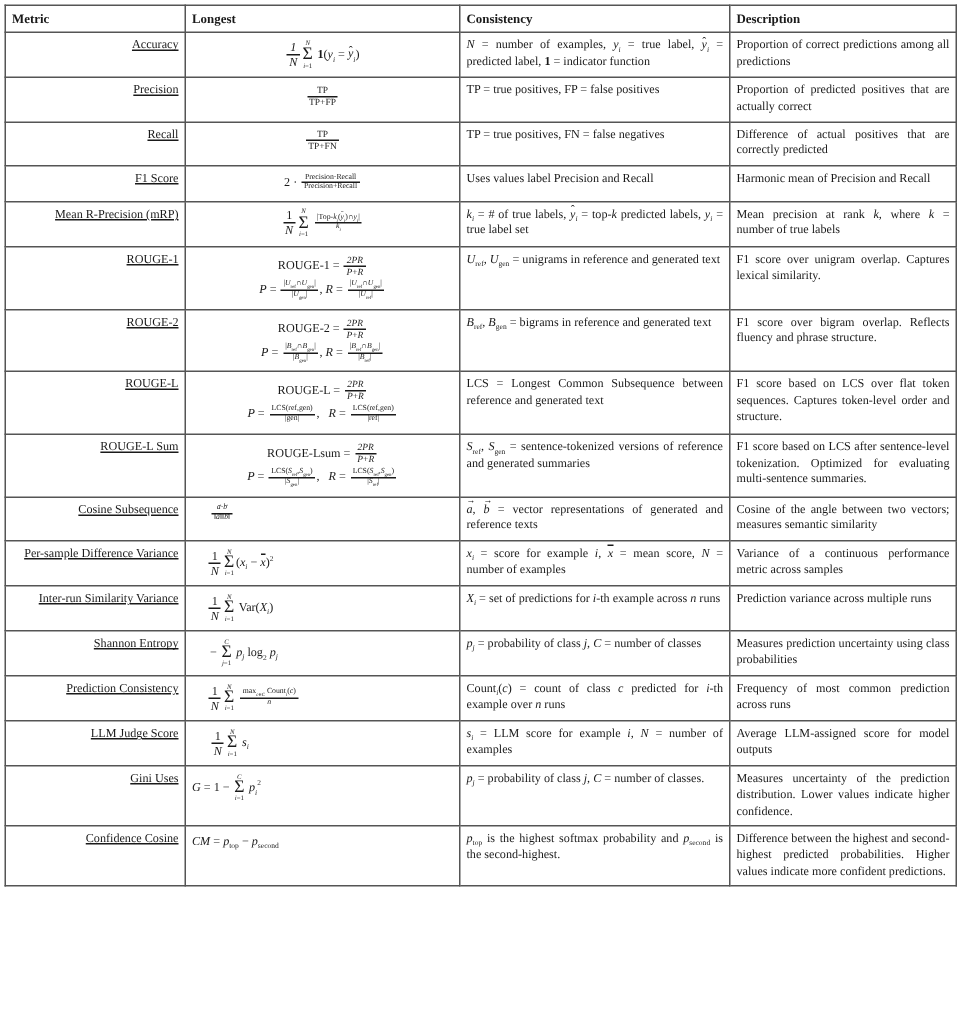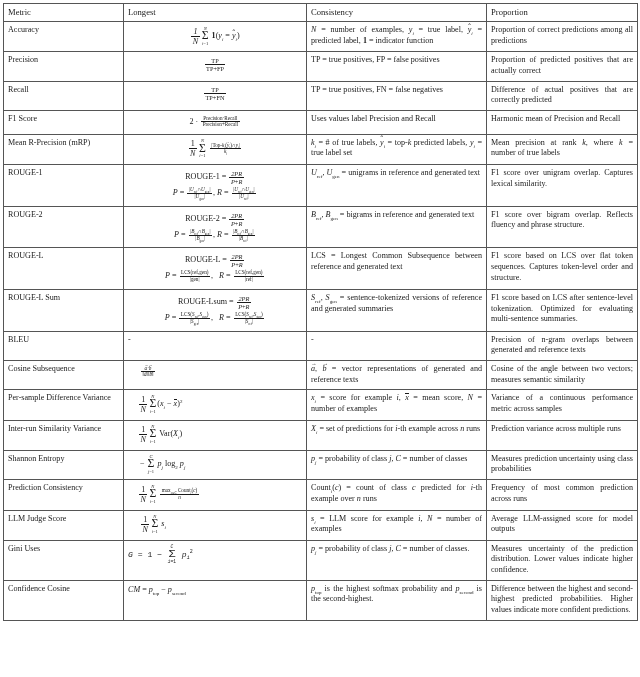--- a/index.html
+++ b/index.html
@@ -22,35 +22,35 @@
   }
   #metrics-table th,
   #metrics-table td {
     border: 0.8px solid #555;
     padding: 3px 4px 4px 4px;
     vertical-align: top;
     font-size: 8.1px;
     line-height: 1.32;
   }
   #metrics-table thead th {
-    font-weight: normal;
+    font-weight: bold;
     font-size: 8.6px;
     padding-top: 3px;
     padding-bottom: 3px;
     text-align: left;
     vertical-align: middle;
   }
   .col-metric   { width: 120px; }
   .col-formula  { width: 183px; }
   .col-expl     { width: 180px; }
   .col-desc     { width: 151px; }
 
   td.c-expl, td.c-desc { text-align: justify; text-justify: inter-word; hyphens: auto; }
   td.c-formula { text-align: center; }
-  td.c-metric  { text-align: left; }
+  td.c-metric  { text-align: right; text-decoration: underline; }
 
   
   .mathwrap { display: inline-block; text-align: center; }
   .mathline { white-space: nowrap; display: block; margin: 1.5px 0; }
   .mathline.stack { margin: 2px 0; }
   i, .it { font-style: italic; }
   .frac {
     display: inline-block;
     vertical-align: middle;
     text-align: center;
@@ -109,21 +109,21 @@
     <col class="col-metric">
       <col class="col-formula">
       <col class="col-expl">
       <col class="col-desc">
   </colgroup>
   <thead>
     <tr>
       <th>Metric</th>
       <th>Longest</th>
       <th>Consistency</th>
-      <th>Proportion</th>
+      <th>Description</th>
     </tr>
   </thead>
   <tbody>
 
     <tr>
       <td class="c-metric">Accuracy</td>
       <td class="c-formula">
         <span class="mathwrap"><span class="mathline"><span class="frac"><span class="num"><i>1</i></span><span class="den"><i>N</i></span></span><span class="sigma"><span class="top"><i>N</i></span><span class="big">Σ</span><span class="bot"><i>i</i>=1</span></span> <span class="bold-one">1</span>(<i>y</i><sub><i>i</i></sub> = <span class="hatv"><i>y</i></span><sub><i>i</i></sub>)</span></span>
       </td>
       <td class="c-expl"><i>N</i> = number of examples, <i>y<sub>i</sub></i> = true label, <span class="hatv"><i>y</i></span><sub><i>i</i></sub> = predicted label, <span class="bold-one">1</span> = indicator function</td>
@@ -207,26 +207,20 @@
       <td class="c-formula">
         <span class="mathwrap">
           <span class="mathline stack"><span class="rm">ROUGE-Lsum</span> = <span class="frac sm"><span class="num"><i>2PR</i></span><span class="den"><i>P</i>+<i>R</i></span></span></span>
           <span class="mathline stack"><i>P</i> = <span class="frac xsm"><span class="num rm">LCS(<i>S</i><sub>ref</sub>,<i>S</i><sub>gen</sub>)</span><span class="den">|<i>S</i><sub>gen</sub>|</span></span>, &nbsp; <i>R</i> = <span class="frac xsm"><span class="num rm">LCS(<i>S</i><sub>ref</sub>,<i>S</i><sub>gen</sub>)</span><span class="den">|<i>S</i><sub>ref</sub>|</span></span></span>
         </span>
       </td>
       <td class="c-expl"><i>S</i><sub>ref</sub>, <i>S</i><sub>gen</sub> = sentence-tokenized versions of reference and generated summaries</td>
       <td class="c-desc">F1 score based on LCS after sentence-level tokenization. Optimized for evaluating multi-sentence summaries.</td>
     </tr>
 
-    <tr>
-      <td class="c-metric">BLEU</td>
-      <td class="c-formula" style="text-align:left;">-</td>
-      <td class="c-expl">-</td>
-      <td class="c-desc">Precision of n-gram overlaps between generated and reference texts</td>
-    </tr>
 
 
     <tr>
       <td class="c-metric">Cosine Subsequence</td>
       <td class="c-formula" style="text-align:left;padding-left:16px;">
         <span class="mathwrap"><span class="mathline"><span class="frac xsm"><span class="num"><span class="vec"><i>a</i></span>·<span class="vec"><i>b</i></span></span><span class="den">‖<span class="vec"><i>a</i></span>‖‖<span class="vec"><i>b</i></span>‖</span></span></span></span>
       </td>
       <td class="c-expl"><span class="vec"><i>a</i></span>, <span class="vec"><i>b</i></span> = vector representations of generated and reference texts</td>
       <td class="c-desc">Cosine of the angle between two vectors; measures semantic similarity</td>
     </tr>
@@ -271,21 +265,21 @@
       <td class="c-metric">LLM Judge Score</td>
       <td class="c-formula" style="text-align:left;padding-left:16px;">
         <span class="mathwrap"><span class="mathline"><span class="frac"><span class="num">1</span><span class="den"><i>N</i></span></span><span class="sigma"><span class="top"><i>N</i></span><span class="big">Σ</span><span class="bot"><i>i</i>=1</span></span> <i>s<sub>i</sub></i></span></span>
       </td>
       <td class="c-expl"><i>s<sub>i</sub></i> = LLM score for example <i>i</i>, <i>N</i> = number of examples</td>
       <td class="c-desc">Average LLM-assigned score for model outputs</td>
     </tr>
 
     <tr>
       <td class="c-metric">Gini Uses</td>
-      <td class="c-formula" style="text-align:left;font-family:Liberation Mono, monospace;">
+      <td class="c-formula" style="text-align:left;">
         <span class="mathwrap"><span class="mathline"><i>G</i> = 1 − <span class="sigma"><span class="top"><i>C</i></span><span class="big">Σ</span><span class="bot"><i>i</i>=1</span></span> <i>p</i><sub><i>i</i></sub><sup>2</sup></span></span>
       </td>
       <td class="c-expl"><i>p<sub>j</sub></i> = probability of class <i>j</i>, <i>C</i> = number of classes.</td>
       <td class="c-desc">Measures uncertainty of the prediction distribution. Lower values indicate higher confidence.</td>
     </tr>
 
     <tr>
       <td class="c-metric">Confidence Cosine</td>
       <td class="c-formula" style="text-align:left;">
         <span class="mathwrap"><span class="mathline"><i>CM</i> = <i>p</i><sub class="rm">top</sub> − <i>p</i><sub class="rm">second</sub></span></span>

